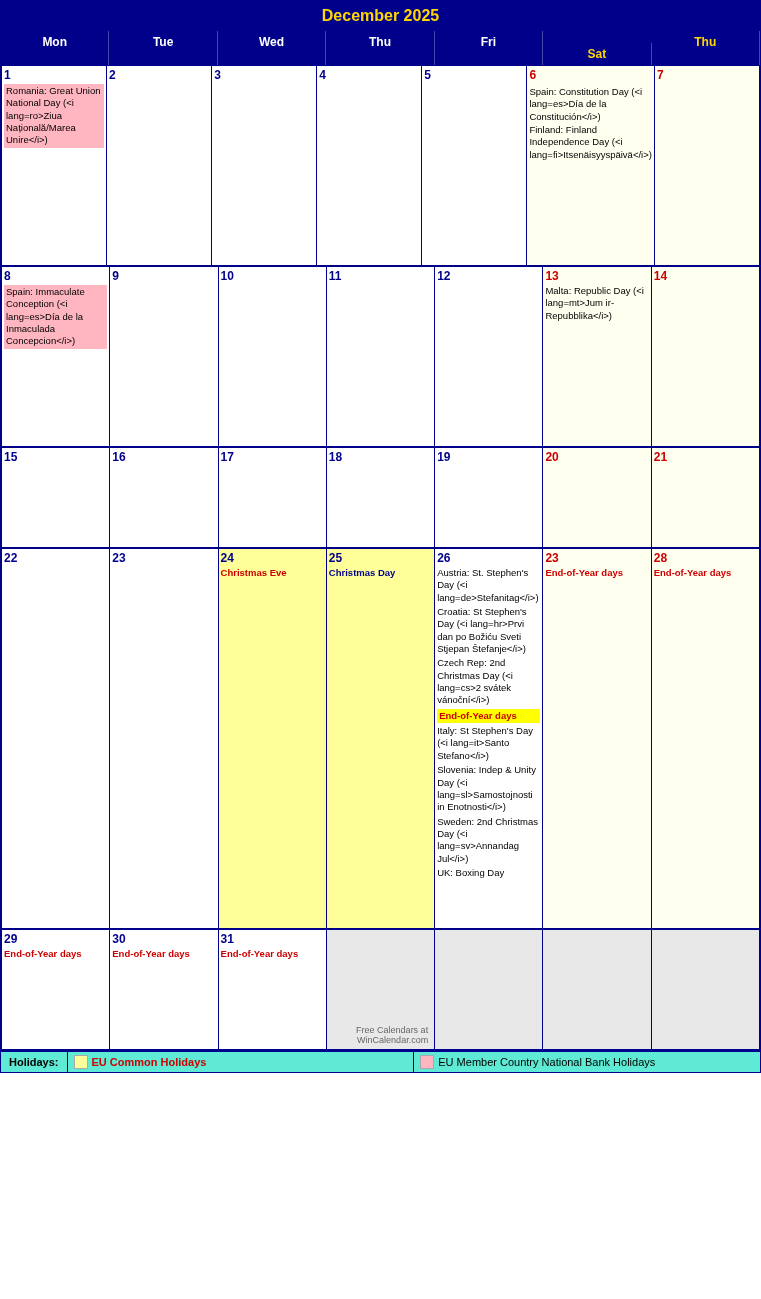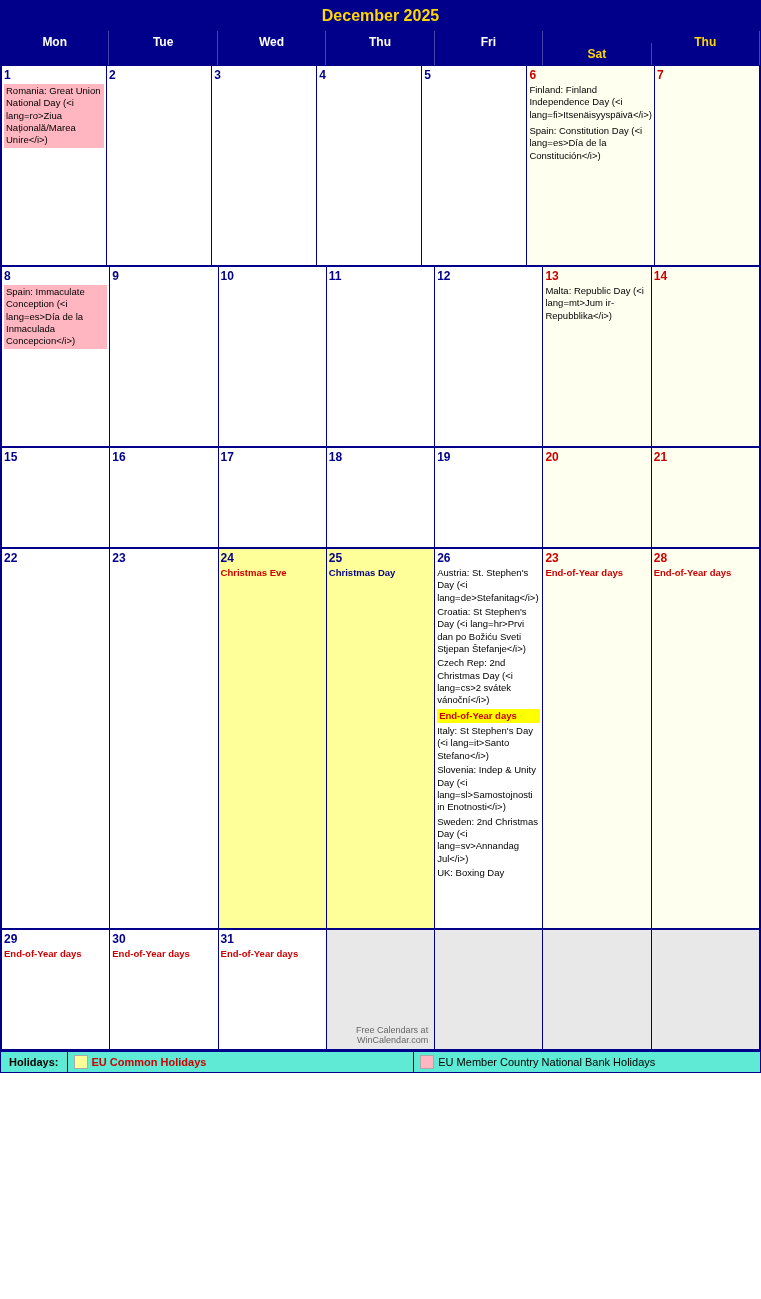--- a/index.html
+++ b/index.html
@@ -183,22 +183,22 @@
     <div class="day-cell" style="min-height:200px;">
       <span class="day-number">4</span>
     </div>
 
     <div class="day-cell" style="min-height:200px;">
       <span class="day-number">5</span>
     </div>
 
     <div class="day-cell sat-col" style="min-height:200px;">
       <span class="day-number red">6</span>
+      <div class="holiday-text" style="margin-top:4px;">Spain: Constitution Day (&lt;i lang=es&gt;Día de la Constitución&lt;/i&gt;)</div>
       <div class="holiday-text">Finland: Finland Independence Day (&lt;i lang=fi&gt;Itsenäisyyspäivä&lt;/i&gt;)</div>
-      <div class="holiday-text" style="margin-top:4px;">Spain: Constitution Day (&lt;i lang=es&gt;Día de la Constitución&lt;/i&gt;)</div>
     </div>
 
     <div class="day-cell sun-col" style="min-height:200px;">
       <span class="day-number red">7</span>
     </div>
   </div>
 
   <div class="calendar-grid">
 
     <div class="day-cell" style="min-height:180px;">

